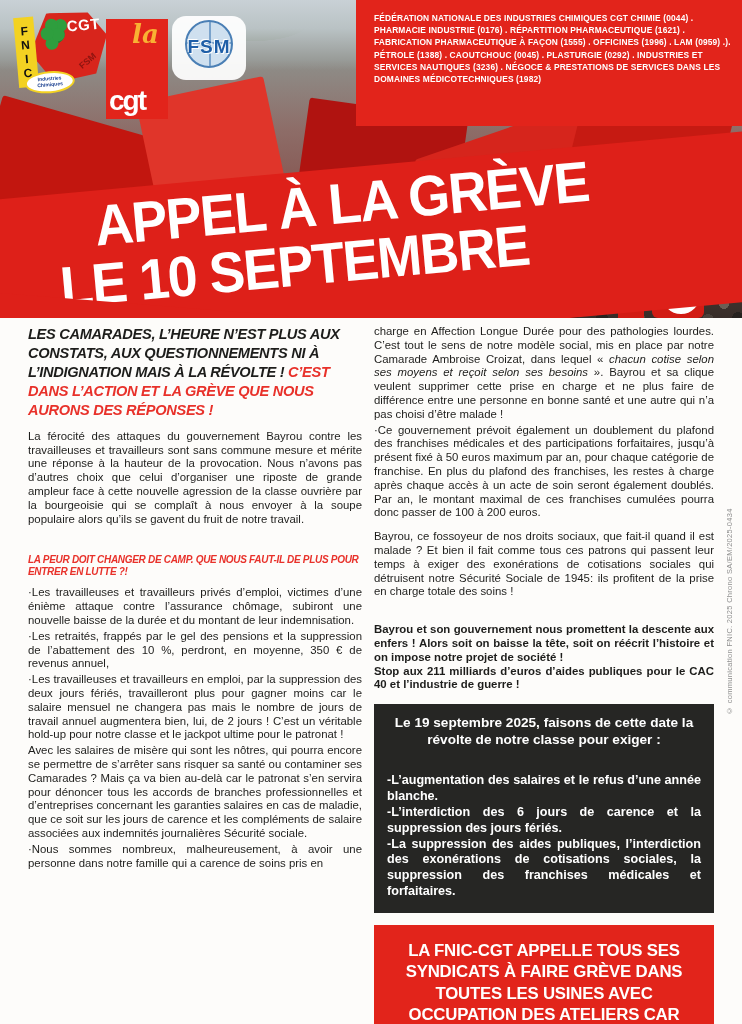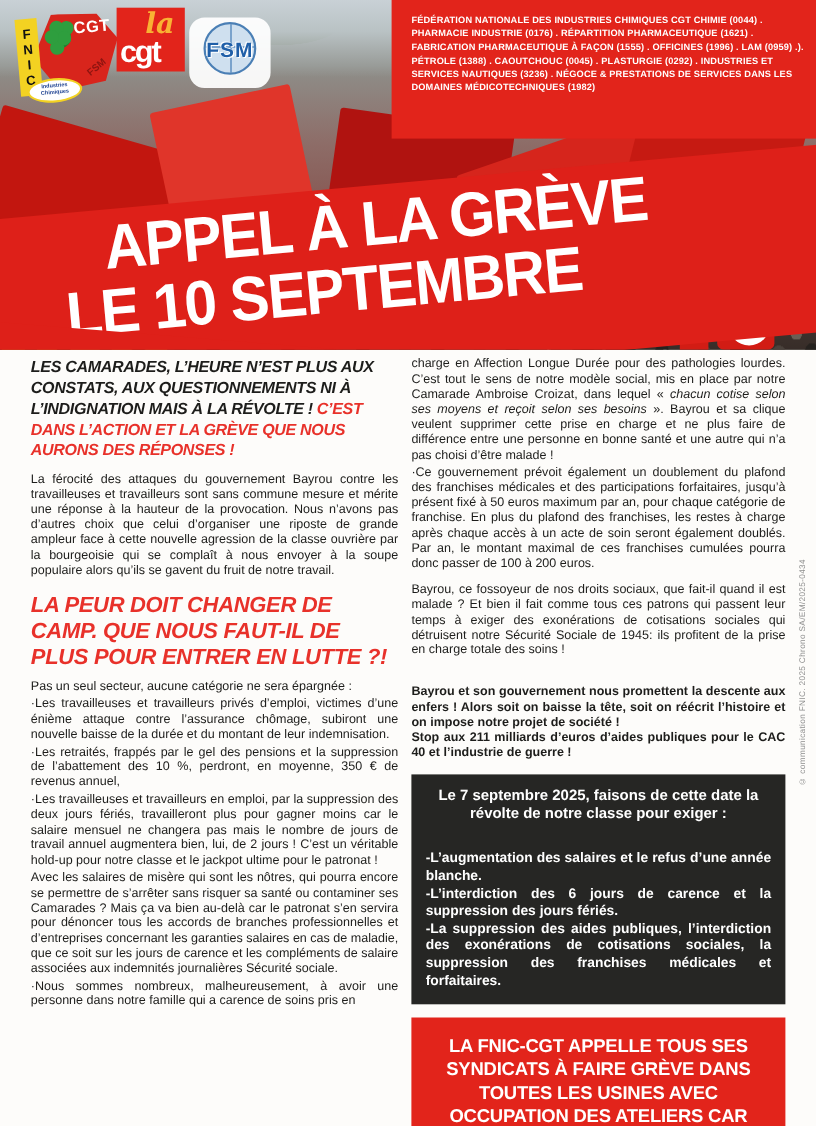--- a/index.html
+++ b/index.html
@@ -62,21 +62,21 @@
   .fnic-band{position:absolute;left:0;top:2px;width:20px;height:70px;background:#f3d222;
     color:#111;font-weight:bold;font-size:12px;writing-mode:vertical-lr;text-orientation:upright;
     display:flex;align-items:center;justify-content:center;letter-spacing:0;}
   .fnic-cgt{position:absolute;right:6px;top:6px;color:#fff;font-weight:bold;font-size:15px;letter-spacing:.5px;}
   .fnic-fsm{position:absolute;right:12px;bottom:18px;color:#8d1410;font-weight:bold;font-size:9px;transform:rotate(-35deg);}
   .clover{position:absolute;left:26px;top:14px;width:13px;height:13px;background:#2e9e3e;border-radius:50%;
     box-shadow:11px 2px 0 #2e9e3e,5px -8px 0 #2e9e3e,4px 10px 0 #2e9e3e,14px -7px 0 #2e9e3e,8px 1px 0 3px #267c32;}
   .fnic-badge{position:absolute;left:6px;bottom:-6px;width:50px;height:22px;background:#fff;border:2px solid #f3d222;
     border-radius:50%;color:#1a3f8f;font-weight:bold;font-size:5px;line-height:1.15;display:flex;align-items:center;
     justify-content:center;text-align:center;}
-  .logo-lacgt{position:absolute;left:106px;top:7px;width:62px;height:58px;background:var(--red);}
+  .logo-lacgt{position:absolute;left:106px;top:19px;width:62px;height:100px;background:var(--red);}
   .lacgt-la{position:absolute;left:26px;top:2px;color:#f9b233;font-family:"DejaVu Serif",serif;
     font-style:italic;font-weight:bold;font-size:26px;line-height:1;}
   .lacgt-cgt{position:absolute;left:3px;bottom:4px;color:#fff;font-weight:bold;font-size:28px;
     letter-spacing:-2px;line-height:1;}
   .logo-fsm{position:absolute;left:172px;top:16px;width:74px;height:64px;background:rgba(255,255,255,.93);
     border-radius:14px;}
   .fsm-globe{position:absolute;left:13px;top:4px;width:48px;height:48px;border-radius:50%;
     background:
       linear-gradient(90deg,transparent 22px,#7aa3cc 22px 24px,transparent 24px),
       linear-gradient(0deg,transparent 22px,#7aa3cc 22px 24px,transparent 24px),
@@ -84,22 +84,22 @@
     border:2px solid #4a7fb5;}
   .fsm-word{position:absolute;left:0;right:0;top:20px;text-align:center;color:#1f5fa8;
     font-weight:bold;font-size:19px;letter-spacing:1px;text-shadow:1px 1px 0 #fff,-1px -1px 0 #fff;}
   
   .col{position:absolute;top:325px;font-size:11.4px;line-height:1.21;text-align:justify;}
   .col-left{left:28px;width:334px;}
   .col-right{left:374px;width:340px;}
   .intro{font-size:14.6px;line-height:1.3;font-weight:bold;font-style:italic;letter-spacing:-.3px;
     text-align:left;margin-bottom:10px;}
   .intro .red{color:#e8312a;}
-  .heading-red{color:#e8312a;font-weight:bold;font-style:italic;font-size:20px;line-height:1.2;
-    letter-spacing:-.3px;text-align:left;margin:12px 0 8px;}
+  .heading-red{color:#e8312a;font-weight:bold;font-style:italic;font-size:10px;line-height:1.2;
+    letter-spacing:-.3px;text-align:left;margin:28px 0 8px;}
   .para{margin-bottom:2px;}
   .b{font-weight:normal;}
   .i{font-style:italic;}
   .red{color:#e8312a;}
   .mt{margin-top:10px;}
   .pre{white-space:pre-line;margin-top:24px;}
   .bold-par{font-weight:bold;}
   
   .demand-box{margin-top:12px;background:var(--dark);color:#fff;padding:11px 13px 13px;}
   .demand-title{font-weight:bold;font-size:13.6px;line-height:1.25;text-align:center;margin-bottom:13px;}
@@ -164,37 +164,36 @@
         <span class="l2">LE 10 SEPTEMBRE</span>
       </div>
     </div>
     <div class="wedge"></div>
   </div>
 
   <div class="col col-left">
     <div class="intro"><span>LES CAMARADES, L’HEURE N’EST PLUS AUX CONSTATS, AUX QUESTIONNEMENTS NI À L’INDIGNATION MAIS À LA RÉVOLTE ! </span><span class="red">C’EST DANS L’ACTION ET LA GRÈVE QUE NOUS AURONS DES RÉPONSES !</span></div>
     <div class="para">La férocité des attaques du gouvernement Bayrou contre les travailleuses et travailleurs sont sans commune mesure et mérite une réponse à la hauteur de la provocation. Nous n’avons pas d’autres choix que celui d’organiser une riposte de grande ampleur face à cette nouvelle agression de la classe ouvrière par la bourgeoisie qui se complaît à nous envoyer à la soupe populaire alors qu’ils se gavent du fruit de notre travail.</div>
     <div class="heading-red">LA PEUR DOIT CHANGER DE CAMP. QUE NOUS FAUT-IL DE PLUS POUR ENTRER EN LUTTE ?!</div>
-    <div class="para">Pas un seul secteur, aucune catégorie ne sera épargnée :</div>
     <div class="para"><span class="b">·Les travailleuses et travailleurs privés d’emploi</span><span>, victimes d’une énième attaque contre l’assurance chômage, subiront une nouvelle baisse de la durée et du montant de leur indemnisation.</span></div>
     <div class="para"><span class="b">·Les retraités</span><span>, frappés par le gel des pensions et la suppression de l’abattement des 10 %, perdront, en moyenne, 350 € de revenus annuel,</span></div>
     <div class="para"><span class="b">·Les travailleuses et travailleurs en emploi,</span><span> par la suppression des deux jours fériés, travailleront plus pour gagner moins car le salaire mensuel ne changera pas mais le nombre de jours de travail annuel augmentera bien, lui, de 2 jours ! C’est un véritable hold-up pour notre classe et le jackpot ultime pour le patronat !</span></div>
     <div class="para">Avec les salaires de misère qui sont les nôtres, qui pourra encore se permettre de s’arrêter sans risquer sa santé ou contaminer ses Camarades ?  Mais ça va bien au-delà car le patronat s’en servira pour dénoncer tous les accords de branches professionnelles et d’entreprises concernant les garanties salaires en cas de maladie, que ce soit sur les jours de carence et les compléments de salaire associées aux indemnités journalières Sécurité sociale.</div>
     <div class="para">·Nous sommes nombreux, malheureusement, à avoir une personne dans notre famille qui a carence de soins pris en</div>
   </div>
 
   <div class="col col-right">
     <div class="para"><span>charge en </span><span class="b">Affection Longue Durée</span><span> pour des pathologies lourdes. C’est tout le sens de notre modèle social, mis en place par notre Camarade Ambroise Croizat, dans lequel « </span><span class="i">chacun cotise selon ses moyens et reçoit selon ses besoins</span><span> ». </span><span class="b">Bayrou et sa clique veulent supprimer cette prise en charge</span><span> et ne plus faire de différence entre une personne en bonne santé et une autre qui n’a pas choisi d’être malade !</span></div>
     <div class="para"><span>·Ce gouvernement prévoit également un </span><span class="b">doublement du plafond des franchises médicales et des participations forfaitaires,</span><span> jusqu’à présent fixé à 50 euros maximum par an, pour chaque catégorie de franchise. En plus du plafond des franchises, les restes à charge après chaque accès à un acte de soin seront également doublés. Par an, le montant maximal de ces franchises cumulées pourra donc passer de 100 à 200 euros.</span></div>
     <div class="para mt">Bayrou, ce fossoyeur de nos droits sociaux, que fait-il quand il est malade ? Et bien il fait comme tous ces patrons qui passent leur temps à exiger des exonérations de cotisations sociales qui détruisent notre Sécurité Sociale de 1945: ils profitent de la prise en charge totale des soins !</div>
     <div class="para mt pre bold-par">Bayrou et son gouvernement nous promettent la descente aux enfers ! Alors soit on baisse  la tête, soit on réécrit l’histoire et on impose notre projet de société !
 Stop aux 211 milliards d’euros d’aides publiques pour le CAC 40 et l’industrie de guerre !</div>
 
     <div class="demand-box">
-      <div class="demand-title">Le 7 septembre 2025, faisons de cette date la révolte de notre classe pour exiger :</div>
+      <div class="demand-title">Le 19 septembre 2025, faisons de cette date la révolte de notre classe pour exiger :</div>
       <div class="demand-items pre">-L’augmentation des salaires et le refus d’une année blanche.
 -L’interdiction des 6 jours de carence et la suppression des jours fériés.
 -La suppression des aides publiques, l’interdiction des exonérations de cotisations sociales, la suppression des franchises médicales et forfaitaires.</div>
     </div>
 
     <div class="strike-box">LA FNIC-CGT APPELLE TOUS SES SYNDICATS À FAIRE GRÈVE DANS TOUTES LES USINES AVEC OCCUPATION DES ATELIERS CAR C’EST LÀ QUE SE GAGNERA LE COMBAT !</div>
   </div>
 
   <div class="credit">© communication FNIC. 2025 Chrono SA/EM/2025-0434</div>
 

